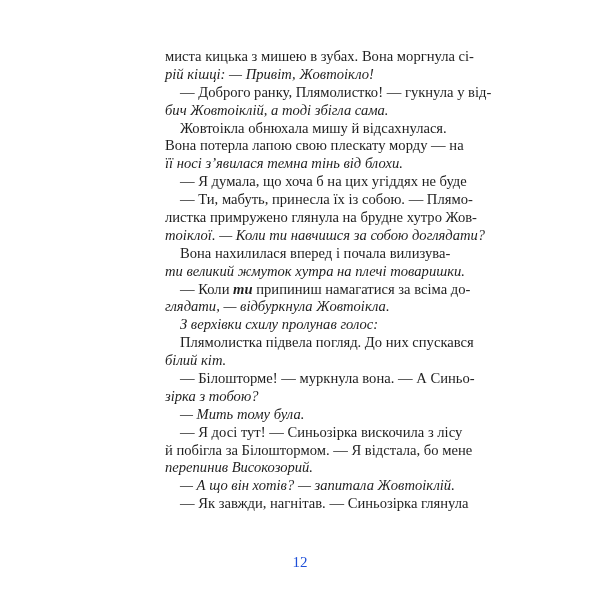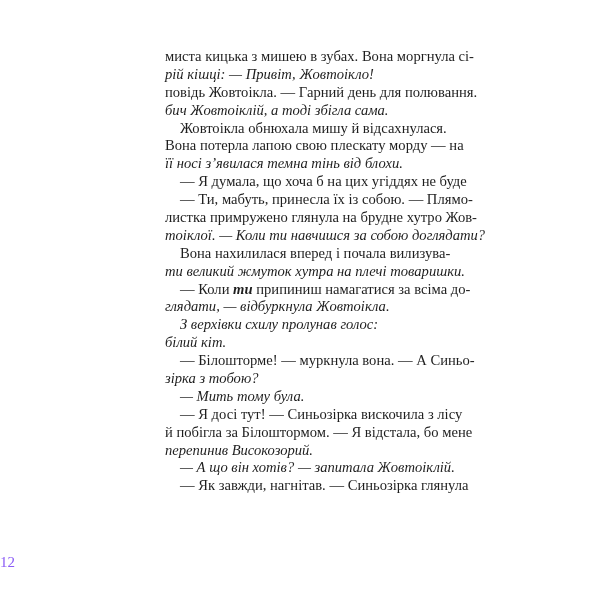--- a/index.html
+++ b/index.html
@@ -11,46 +11,47 @@
     font-family: "Liberation Serif", "DejaVu Serif", serif;
     font-size: 14.6px; line-height: 17.9px; color: #1e1e1e;
   }
   .line {
     display: block; height: 17.9px; white-space: nowrap;
     text-align: justify; text-align-last: justify;
   }
   .line.last { text-align-last: left; font-style: italic; }
   .line.indent { padding-left: 15px; }
   .page-number {
-    position: absolute; left: 0; width: 600px; top: 554px; 
+    position: absolute; left: 0; width: 600px; top: 554px; text-align: center;
     font-family: "Liberation Serif", "DejaVu Serif", serif;
-    font-size: 15px; color: #8b5cf6;
+    font-size: 15px; color: #1d4ed8;
   }
   em { font-style: italic; font-weight: bold; }
 </style>
 </head>
 <body>
 
 <div class="page">
   <span class="line">миста кицька з мишею в зубах. Вона моргнула сі-</span>
   <span class="line last">рій кішці: — Привіт, Жовтоікло!</span>
-  <span class="line">повідь Жовтоікла. — Гарний день для полювання.</span>
+  <span class="line indent">— Доброго ранку, Плямолистко! — гукнула у від-</span>
   <span class="line last">бич Жовтоіклій, а тоді збігла сама.</span>
   <span class="line indent">Жовтоікла обнюхала мишу й відсахнулася.</span>
   <span class="line">Вона потерла лапою свою плескату морду — на</span>
   <span class="line last">її носі з’явилася темна тінь від блохи.</span>
   <span class="line indent">— Я думала, що хоча б на цих угіддях не буде</span>
   <span class="line indent">— Ти, мабуть, принесла їх із собою. — Плямо-</span>
   <span class="line">листка примружено глянула на брудне хутро Жов-</span>
   <span class="line last">тоіклої. — Коли ти навчишся за собою доглядати?</span>
   <span class="line indent">Вона нахилилася вперед і почала вилизува-</span>
   <span class="line last">ти великий жмуток хутра на плечі товаришки.</span>
   <span class="line indent"><span>— Коли </span><em>ти</em><span> припиниш намагатися за всіма до-</span></span>
   <span class="line last">глядати, — відбуркнула Жовтоікла.</span>
   <span class="line indent last">З верхівки схилу пролунав голос:</span>
+  <span class="line indent">Плямолистка підвела погляд. До них спускався</span>
   <span class="line last">білий кіт.</span>
   <span class="line indent">— Білошторме! — муркнула вона. — А Синьо-</span>
   <span class="line last">зірка з тобою?</span>
   <span class="line indent last">— Мить тому була.</span>
   <span class="line indent">— Я досі тут! — Синьозірка вискочила з лісу</span>
   <span class="line">й побігла за Білоштормом. — Я відстала, бо мене</span>
   <span class="line last">перепинив Високозорий.</span>
   <span class="line indent last">— А що він хотів? — запитала Жовтоіклій.</span>
   <span class="line indent">— Як завжди, нагнітав. — Синьозірка глянула</span>
 

